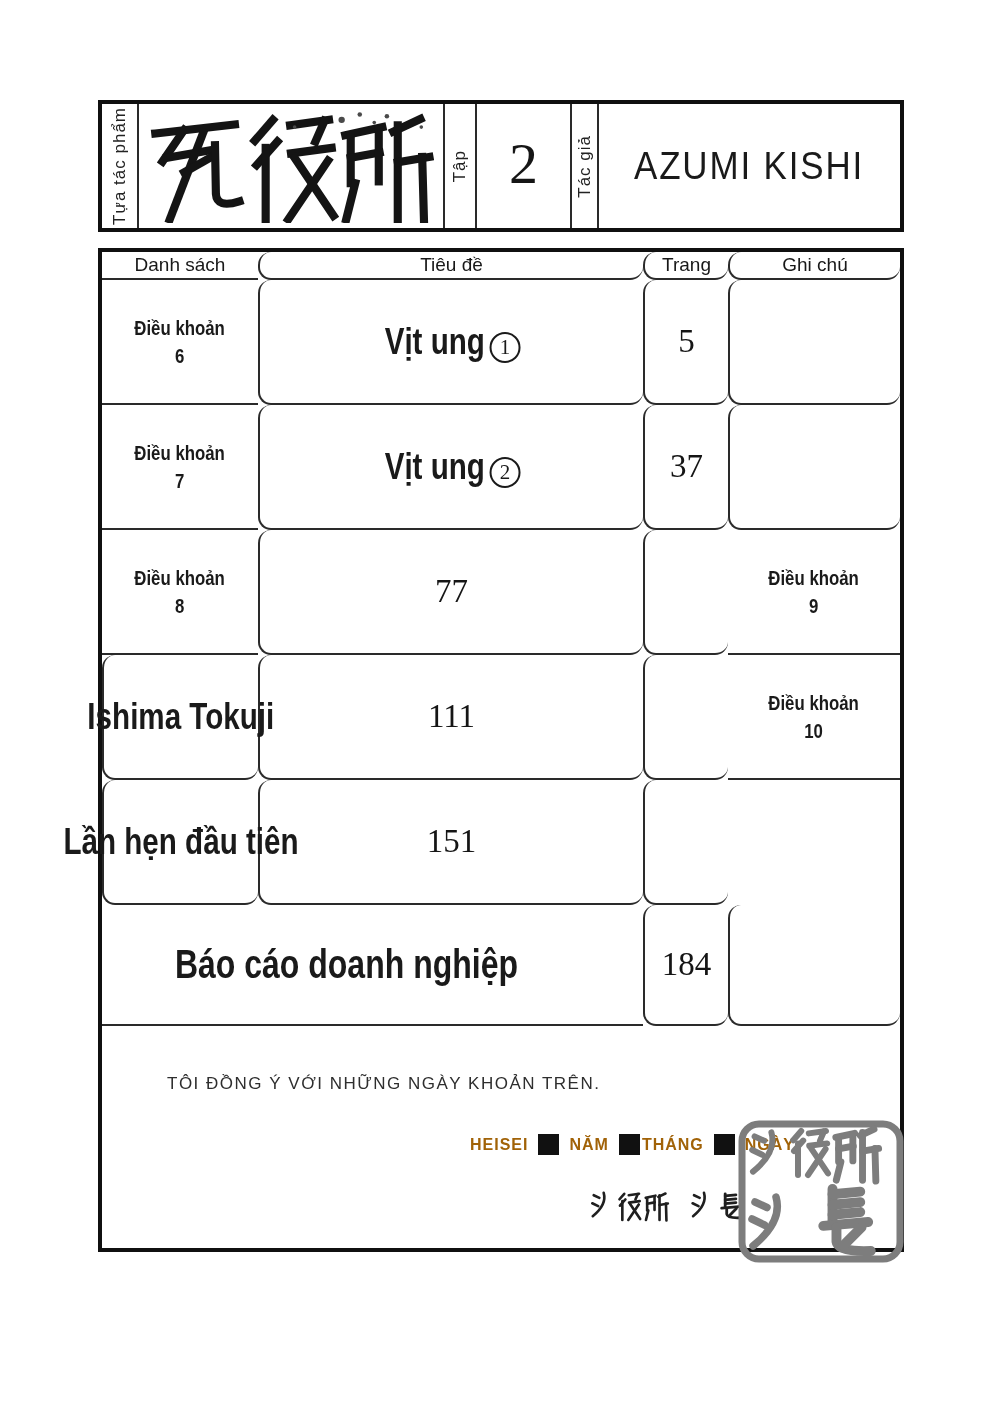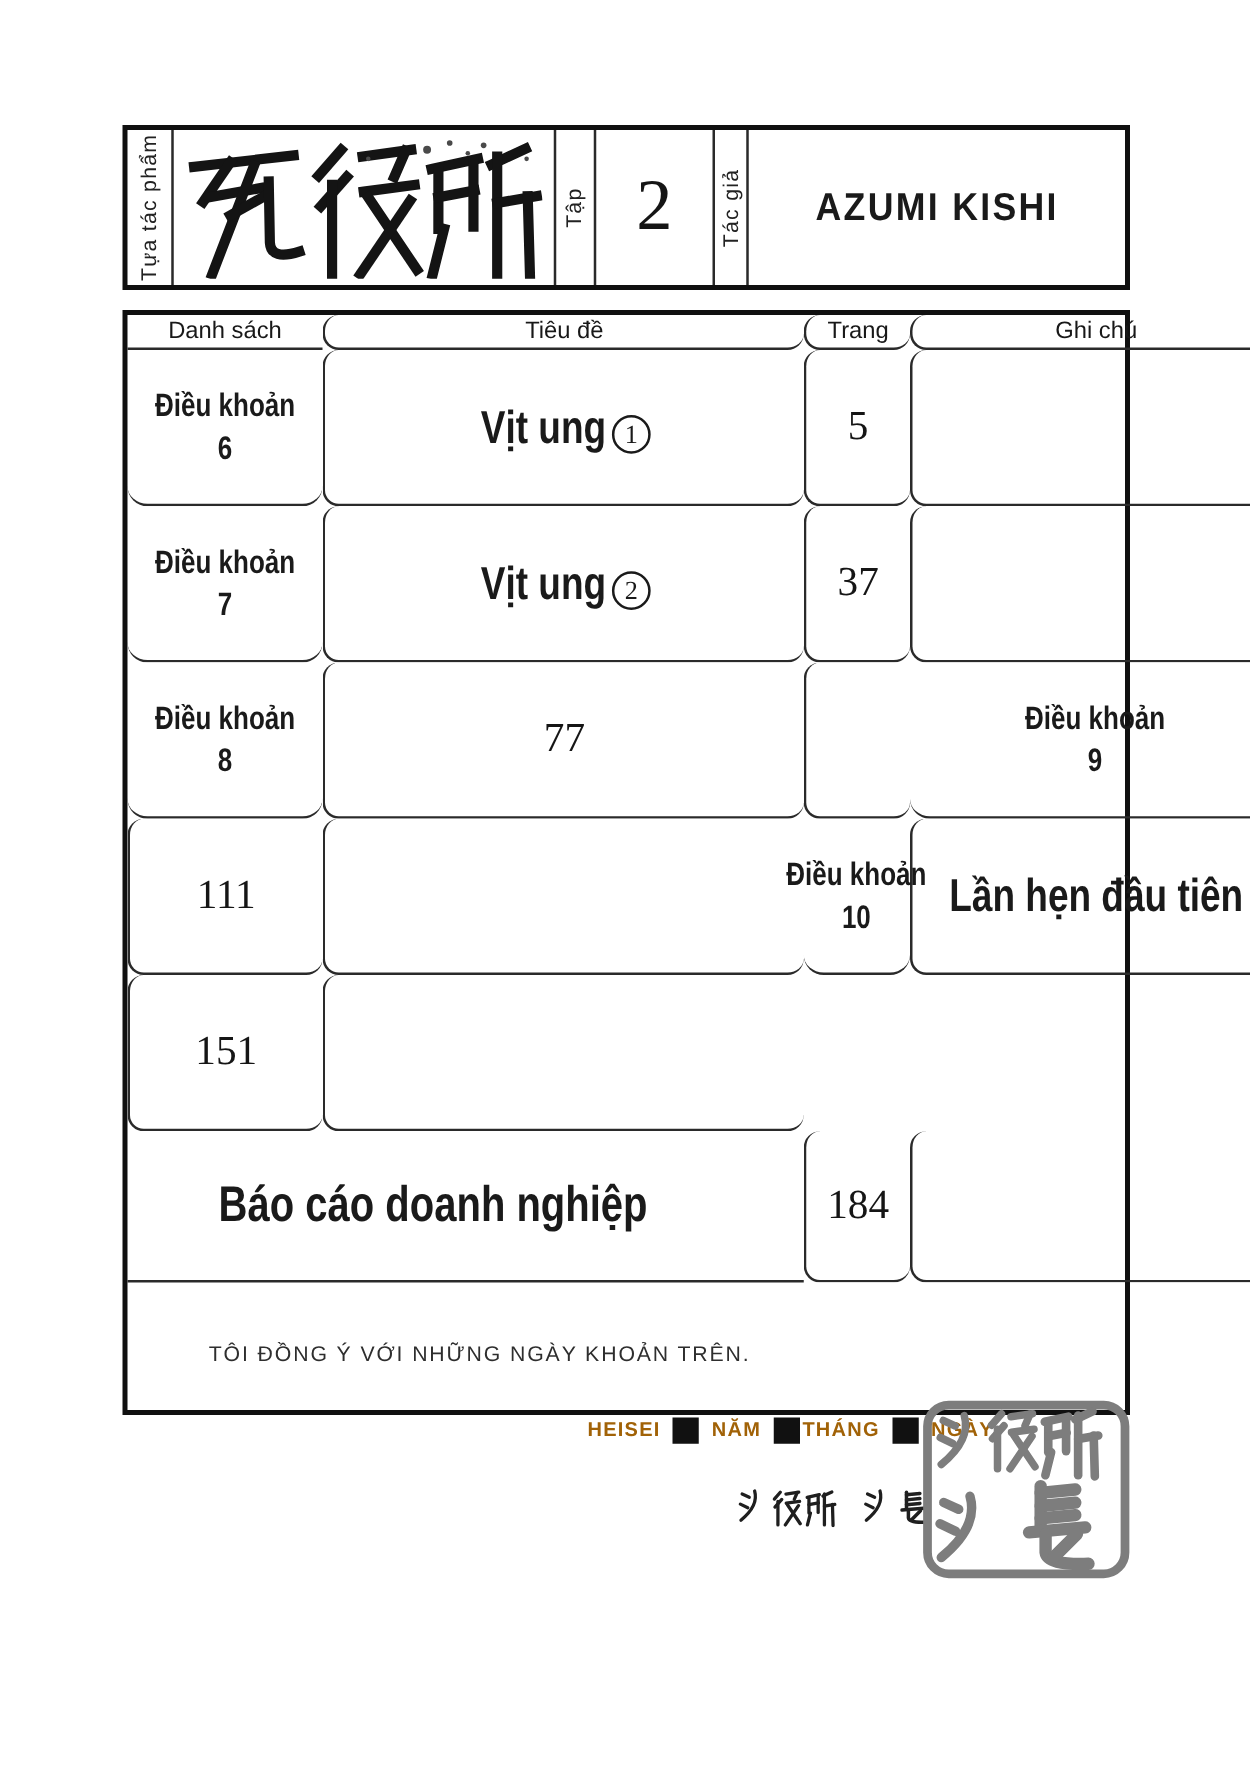--- a/index.html
+++ b/index.html
@@ -20,36 +20,36 @@
   .hcell.rule{ border-right:2px solid #2a2a2a; }
   .vtext{
     writing-mode:vertical-rl; transform:rotate(180deg);
     font-size:17px; letter-spacing:1px; color:#222; white-space:nowrap;
   }
   .hb-worklabel{ width:37px; }
   .hb-logo{ width:306px; }
   .hb-tap{ width:32px; }
   .hb-vol{ width:95px; font-family:"Liberation Serif", serif; font-size:58px; color:#151515; padding-bottom:6px;}
   .hb-tacgia{ width:27px; }
-  .hb-author{ flex:1; font-weight:700; font-size:31px; letter-spacing:2px; }
+  .hb-author{ flex:1; font-weight:400; font-size:38px; letter-spacing:2px; }
   .hb-author .squish{ display:inline-block; transform:scaleX(0.92); }
 
   
   .toc-box{
-    position:absolute; left:98px; top:248px; width:806px; height:884px;
+    position:absolute; left:98px; top:248px; width:806px; height:1004px;
     border:4px solid #101010; background:#fff;
     display:grid;
     grid-template-columns:156px 385px 85px 1fr;
     grid-template-rows:28px 125px 125px 125px 125px 125px 121px 1fr;
   }
   .cell{ display:flex; align-items:center; justify-content:center; }
   .bb{ border-bottom:2px solid #2a2a2a; }
   .bl{ border-left:2px solid #2a2a2a;border-radius:13px; }
   .th{ font-size:19px; color:#181818; }
-  .list-cell{ text-align:center; font-weight:700; font-size:26px; line-height:1.3;border-radius:16px; }
+  .list-cell{ text-align:center; font-weight:700; font-size:21px; line-height:1.3; }
   .list-cell .squish, .title-cell .squish, .sum-cell .squish{ display:inline-block; transform:scaleX(0.80); white-space:nowrap; }
   .title-cell{ font-weight:700; font-size:37px; }
   .page-cell{ font-family:"Liberation Serif", serif; font-size:33px; color:#151515; }
   .badge{
     display:inline-flex; align-items:center; justify-content:center;
     width:31px; height:31px; border:2px solid #1a1a1a; border-radius:50%;
     font-family:"Liberation Serif", serif; font-weight:400; font-size:21px;
     margin-left:10px; transform:scaleX(1.25); 
   }
   .sum-cell{ grid-column:1 / 3; justify-content:flex-start; padding-left:30px; font-weight:700; font-size:40px; }
@@ -183,20 +183,23 @@
 
   <div class="cell bb list-cell">
     <span class="squish"><span>Điều khoản</span><br><span>8</span></span>
   </div>
   <div class="cell bb bl page-cell">77</div>
   <div class="cell bb bl"></div>
 
   <div class="cell bb list-cell">
     <span class="squish"><span>Điều khoản</span><br><span>9</span></span>
   </div>
+  <div class="cell bb bl title-cell">
+    <span class="squish">Ishima Tokuji</span>
+  </div>
   <div class="cell bb bl page-cell">111</div>
   <div class="cell bb bl"></div>
 
   <div class="cell bb list-cell">
     <span class="squish"><span>Điều khoản</span><br><span>10</span></span>
   </div>
   <div class="cell bb bl title-cell">
     <span class="squish">Lần hẹn đầu tiên</span>
   </div>
   <div class="cell bb bl page-cell">151</div>

